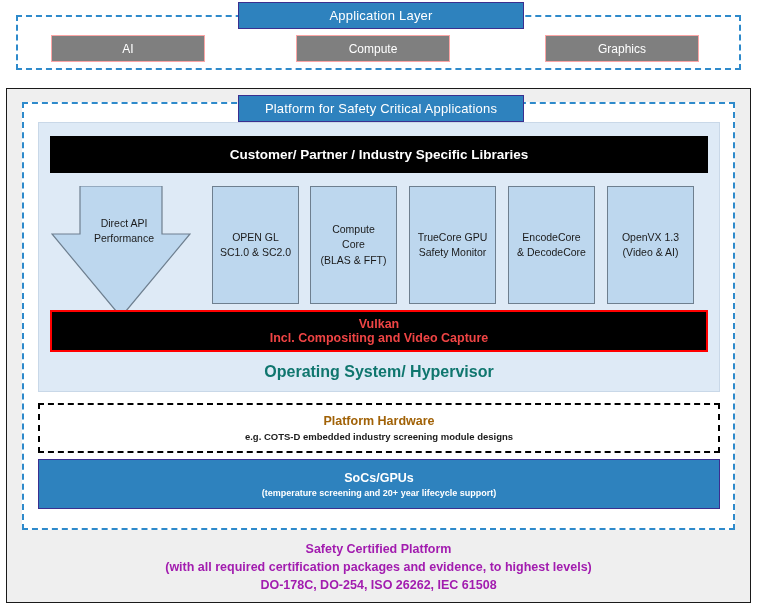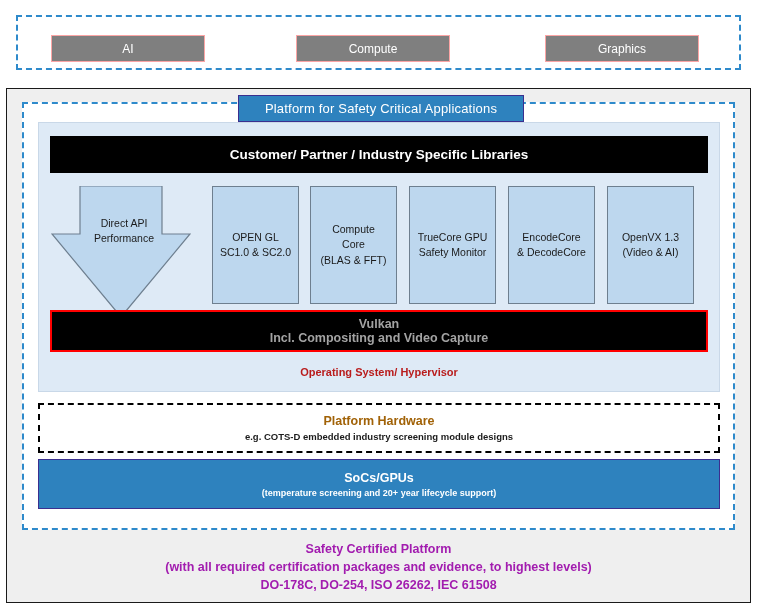--- a/index.html
+++ b/index.html
@@ -115,28 +115,28 @@
     left: 80px; top: 205px; width: 88px; height: 52px;
     font-size: 10.5px; line-height: 1.45; color: #1b1b1b;
     pointer-events: none;
   }
 
   
   #vulkan-bar {
     left: 50px; top: 310px; width: 658px; height: 42px;
     background: #000000;
     border: 2px solid #FF0000;
-    color: #a3a3a3;
+    color: #ef4444;
   }
   #vulkan-bar .l1 { font-size: 12.5px; font-weight: 600; }
   #vulkan-bar .l2 { font-size: 12.5px; font-weight: 600; }
 
   #os-label {
     left: 38px; top: 360px; width: 682px; height: 24px;
-    font-size: 11px; font-weight: 700; color: #b91c1c;
+    font-size: 16px; font-weight: 700; color: #0f766e;
   }
 
   
   #hw-box {
     left: 38px; top: 403px; width: 682px; height: 50px;
     border: 2px dashed #000000;
     background: #ffffff;
   }
   #hw-box .l1 { font-size: 12.5px; font-weight: 700; color: #a16207; }
   #hw-box .l2 { font-size: 9.5px;  font-weight: 600; color: #1b1b1b; margin-top: 3px; }
@@ -161,20 +161,21 @@
   #footer .l2 { font-size: 12.5px; font-weight: 700; }
   #footer .l3 { font-size: 12.5px; font-weight: 700; }
 </style>
 </head>
 <body>
 
 <div id="canvas">
 
   <div class="abs" id="app-band"></div>
 
+  <div class="abs ctr title-pill" id="app-layer-pill">Application Layer</div>
 
   <div class="abs ctr gray-box" id="gray-ai">AI</div>
   <div class="abs ctr gray-box" id="gray-compute">Compute</div>
   <div class="abs ctr gray-box" id="gray-graphics">Graphics</div>
 
   <div class="abs" id="platform-frame"></div>
   <div class="abs" id="platform-dashed"></div>
 
   <div class="abs" id="sw-panel"></div>
 

